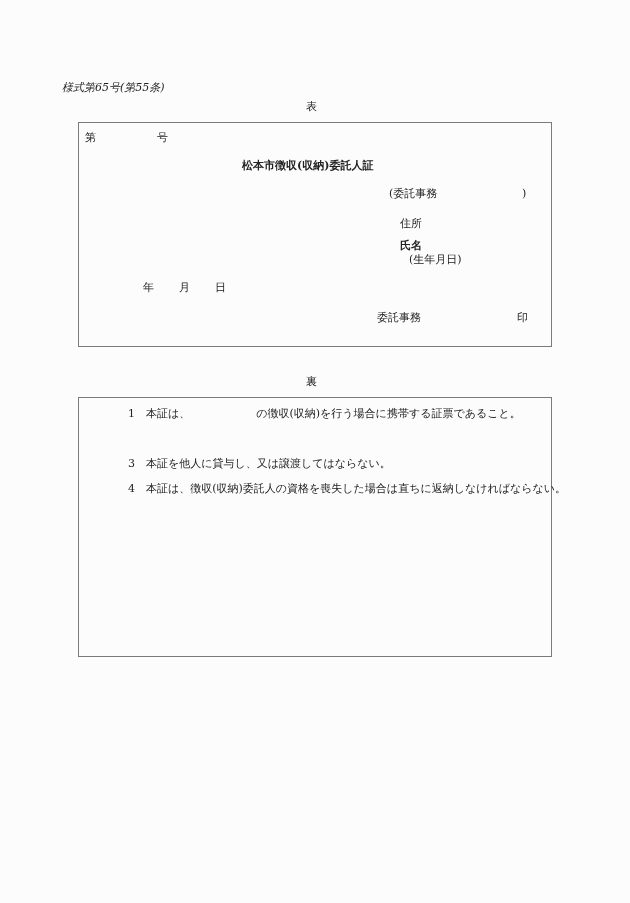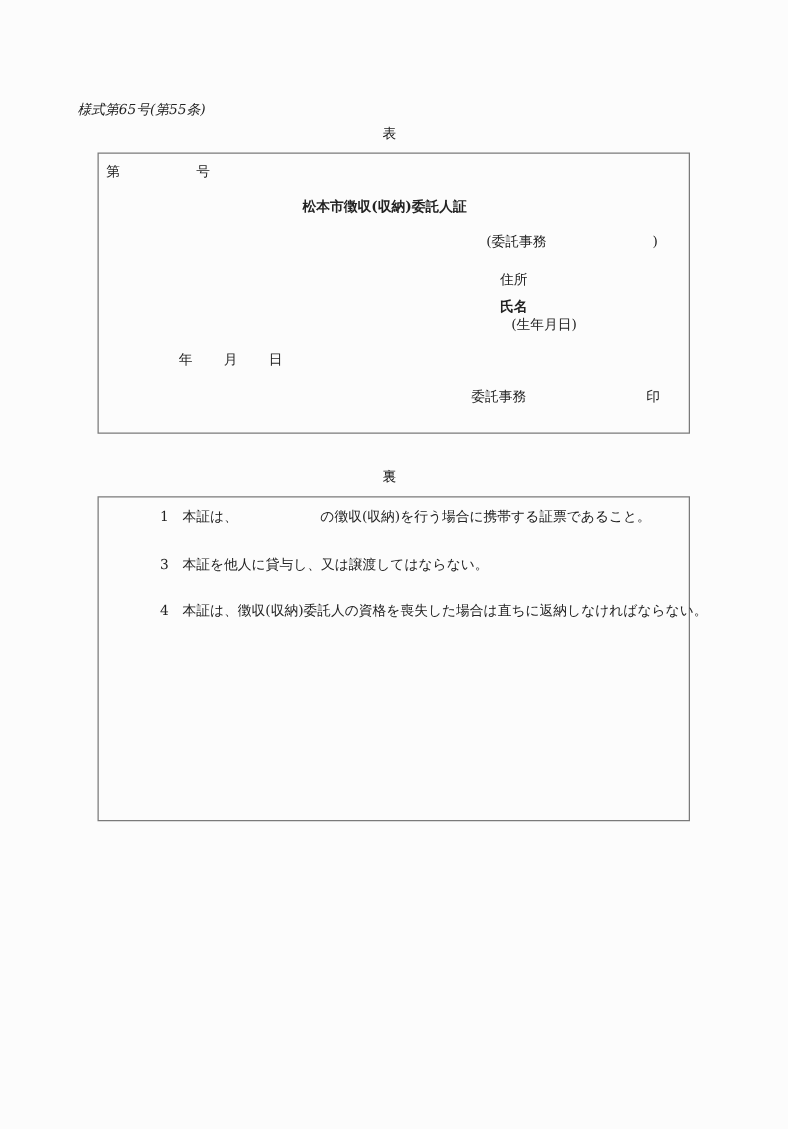--- a/index.html
+++ b/index.html
@@ -45,19 +45,19 @@
   <div class="abs" style="left:298px; top:189px;">委託事務</div>
   <div class="abs" style="left:438px; top:189px;">印</div>
 </div>
 
 <div class="abs" style="left:306px; top:376px;">裏</div>
 
 <div class="box" id="box-back">
   <div class="item" style="top:10px;">
     <span class="num">1</span><span>本証は、</span><span style="display:inline-block;width:66px;"></span><span>の徴収(収納)を行う場合に携帯する証票であること。</span>
   </div>
-  <div class="item" style="top:48px;">
+  <div class="item" style="top:60px;">
     <span class="num">3</span><span>本証を他人に貸与し、又は譲渡してはならない。</span>
   </div>
   <div class="item" style="top:85px;">
     <span class="num">4</span><span>本証は、徴収(収納)委託人の資格を喪失した場合は直ちに返納しなければならない。</span>
   </div>
 </div>
 
 </body></html>

